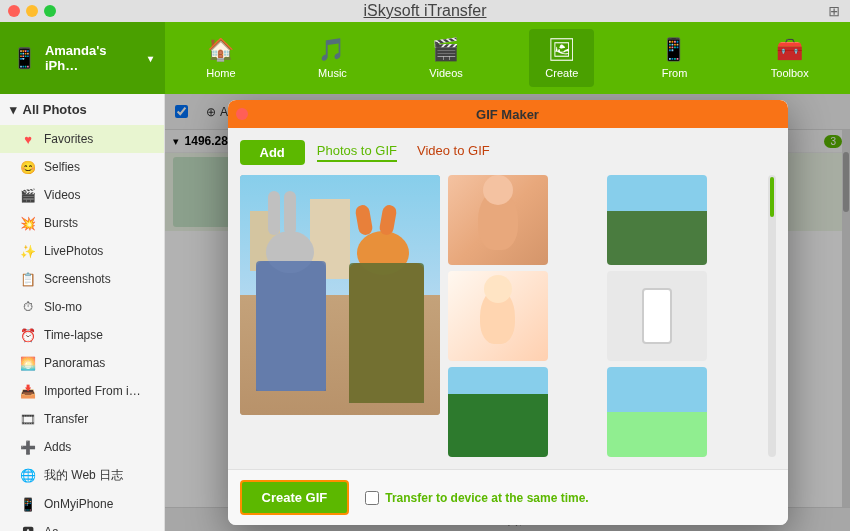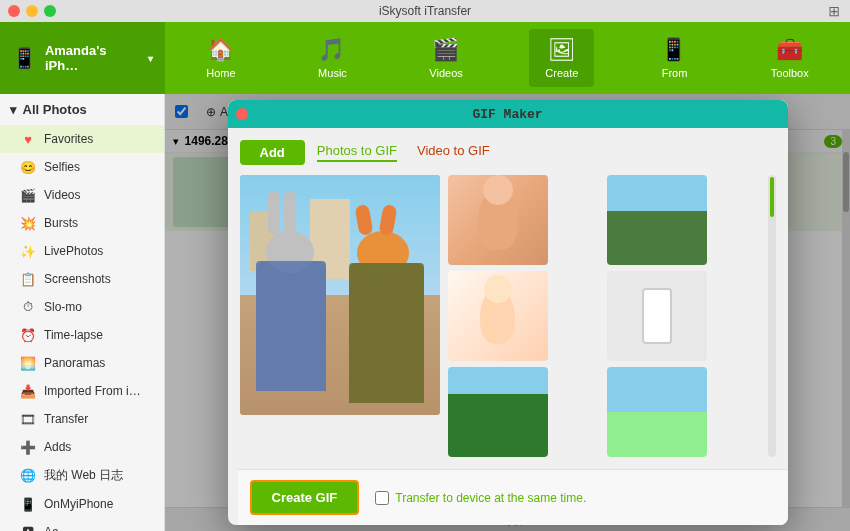--- a/index.html
+++ b/index.html
@@ -14,21 +14,21 @@
       padding: 0 8px;
       position: relative;
     }
     .traffic-lights { display: flex; gap: 6px; }
     .traffic-light { width: 12px; height: 12px; border-radius: 50%; }
     .tl-close { background: #ff5f57; }
     .tl-min { background: #ffbd2e; }
     .tl-max { background: #28c940; }
     .title-bar-title {
       position: absolute; left: 50%; transform: translateX(-50%);
-      font-size: 12px; color: #444;
+      font-size: 16px; color: #444; text-decoration: underline;
     }
     .title-bar-icon { position: absolute; right: 10px; font-size: 14px; color: #666; }
 
     
     .nav-bar {
       height: 72px;
       background: #5cb800;
       display: flex;
       align-items: center;
     }
@@ -126,23 +126,23 @@
     }
     .modal {
       background: #f0f0f0;
       border-radius: 8px;
       width: 560px;
       min-height: 380px;
       box-shadow: 0 10px 40px rgba(0,0,0,0.4);
       overflow: hidden;
     }
     .modal-title-bar {
-      height: 28px; background: #14b8a6;
+      height: 28px; background: #f97316;
       display: flex; align-items: center; padding: 0 8px;
-      position: relative; border-radius: 8px 8px 0 0; font-family: Liberation Mono, monospace;
+      position: relative; border-radius: 8px 8px 0 0;
     }
     .modal-close-btn {
       width: 12px; height: 12px; border-radius: 50%; background: #ff5f57;
       border: none; cursor: pointer;
     }
     .modal-title { position: absolute; left: 50%; transform: translateX(-50%); font-size: 13px; color: #333; font-weight: 600; }
     .modal-body { padding: 12px; }
     .modal-toolbar { display: flex; align-items: center; gap: 12px; margin-bottom: 10px; }
     .modal-add-btn {
       background: #5cb800; color: white; border: none; border-radius: 4px;
@@ -175,29 +175,29 @@
     .thumb-5 { background: linear-gradient(135deg, #228b22 0%, #90ee90 50%, #006400 100%); }
     .thumb-6 { background: linear-gradient(135deg, #87ceeb 0%, #4169e1 100%); }
     .modal-scrollbar { width: 6px; background: #ddd; border-radius: 3px; }
     .modal-scrollbar-thumb { width: 4px; height: 40px; background: #5cb800; border-radius: 2px; margin: 2px auto; }
 
     
     .modal-footer {
       padding: 10px 12px;
       background: #f8f8f8;
       border-top: 1px solid #e0e0e0;
-      display: flex; align-items: center; gap: 16px; margin-left: 10px;
+      display: flex; align-items: center; gap: 16px;
     }
     .create-gif-btn {
       background: #5cb800; color: white; border: 2px solid #ff8c00;
       border-radius: 4px; padding: 8px 20px; font-size: 13px; font-weight: bold; cursor: pointer;
     }
     .transfer-checkbox { display: flex; align-items: center; gap: 6px; }
     .transfer-checkbox input { width: 14px; height: 14px; }
-    .transfer-label { font-size: 12px; color: #5cb800; }
+    .transfer-label { font-size: 12px; color: #5cb800; font-weight: bold; }
 
     
     .sidebar-icon { width: 16px; height: 16px; display: inline-flex; align-items: center; justify-content: center; font-size: 13px; }
   </style>
 </head>
 <body>
 
 <div class="title-bar">
   <div class="traffic-lights">
     <div class="traffic-light tl-close"></div>

